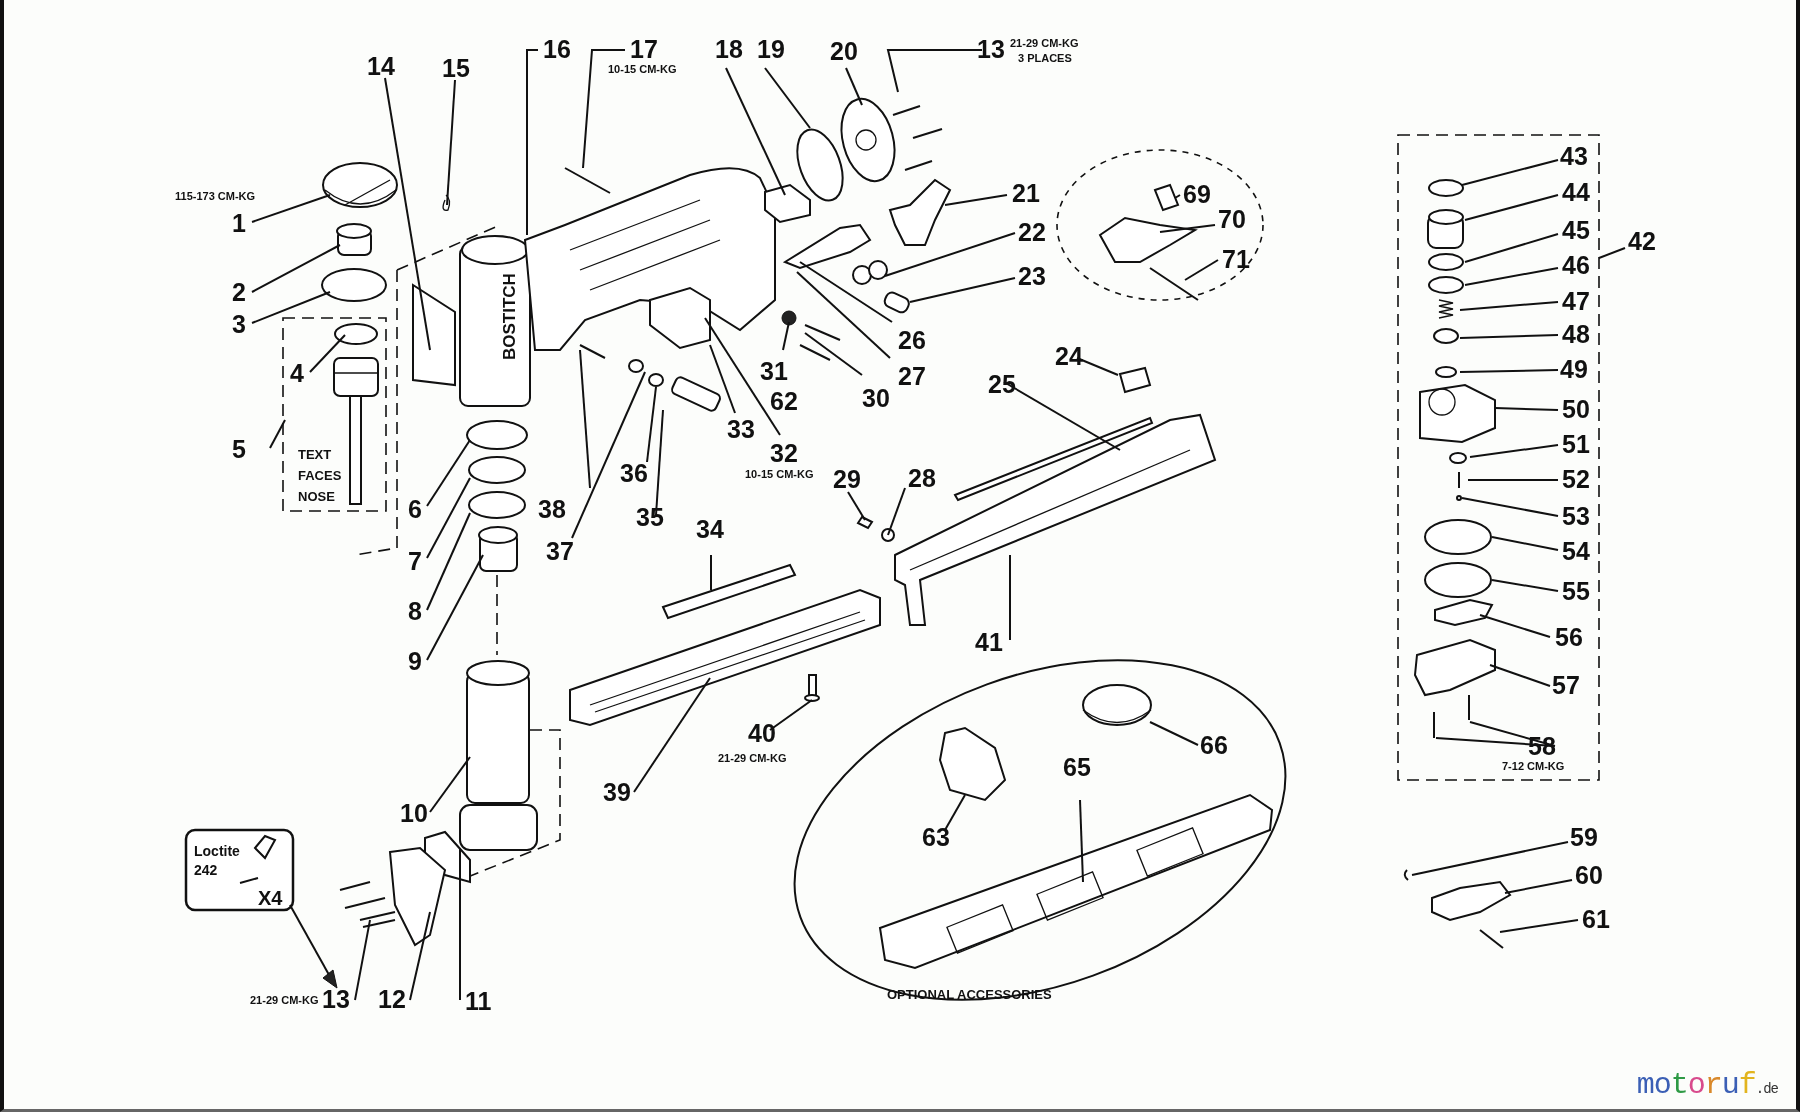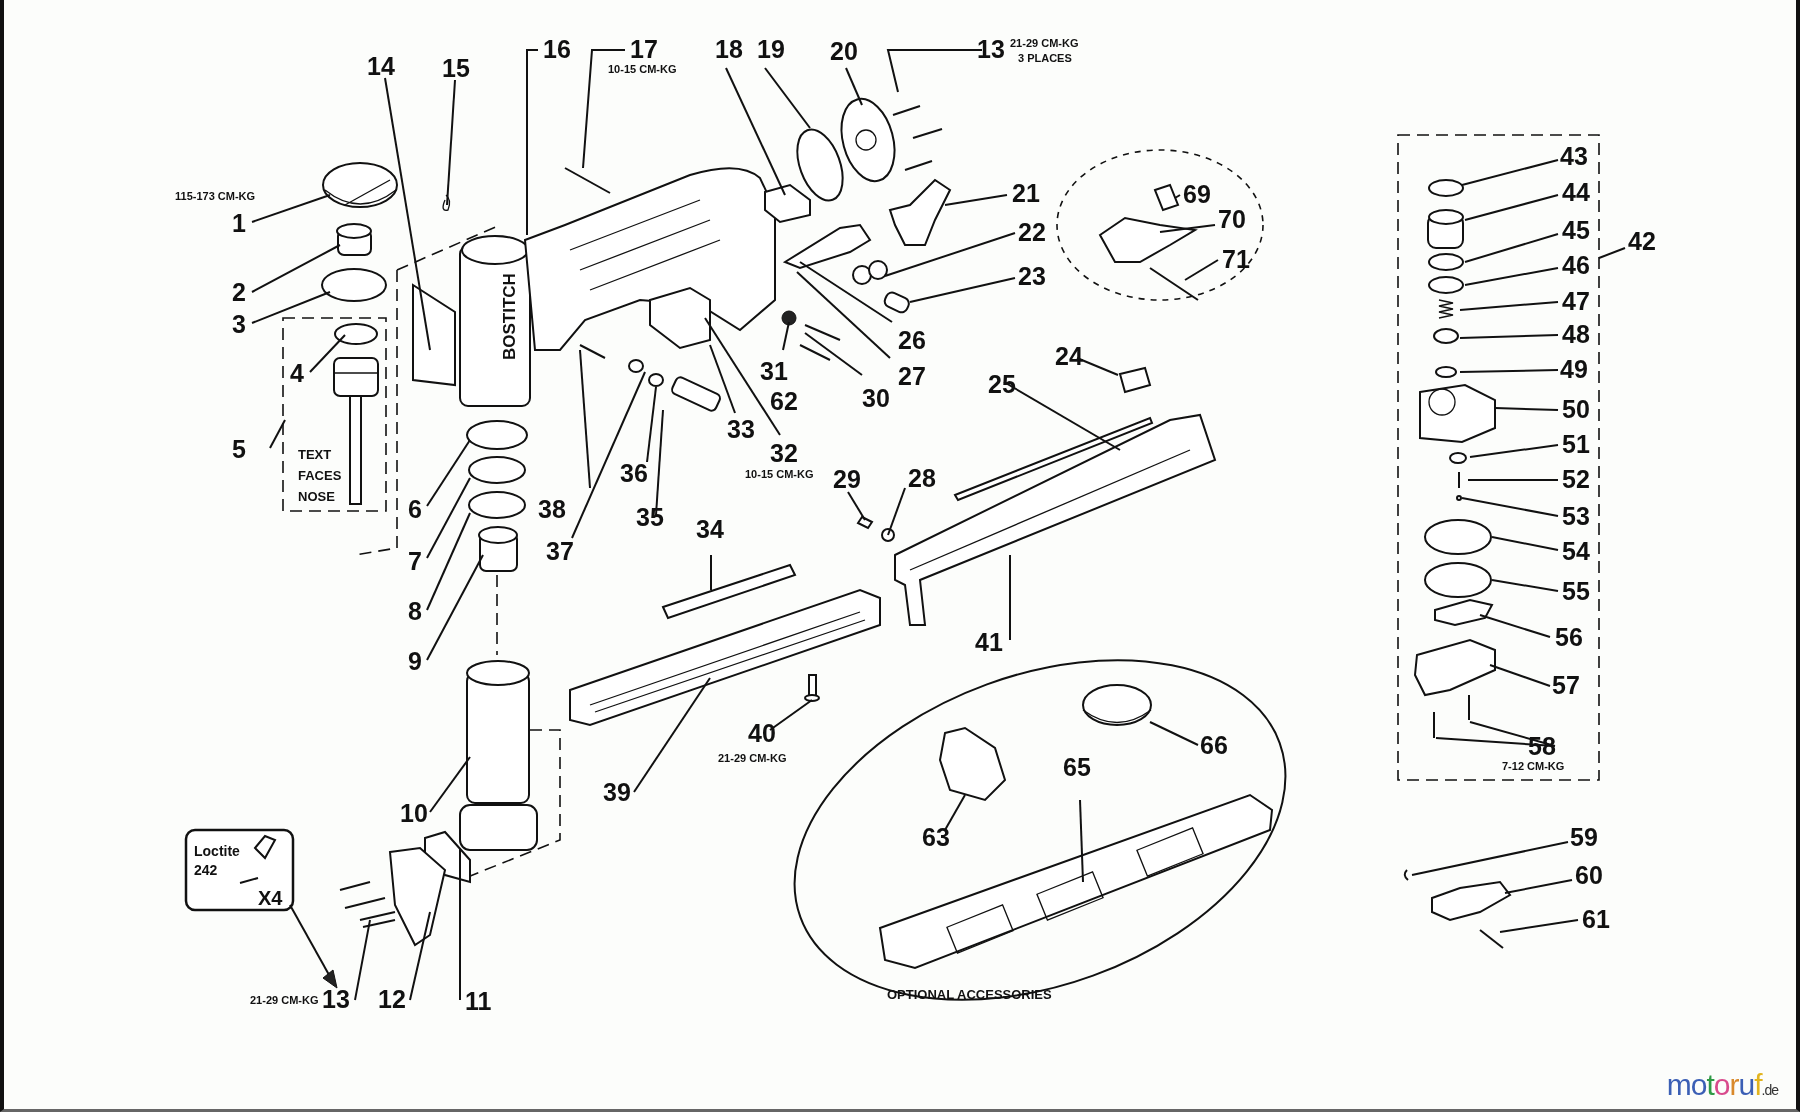--- a/index.html
+++ b/index.html
@@ -7,21 +7,21 @@
   #frame{position:absolute;left:0;top:0;width:1800px;height:1112px;box-sizing:border-box;border-left:4px solid #111;border-right:4px solid #111;border-bottom:3px solid #666;background:#fcfdfb;}
   svg{position:absolute;left:0;top:0;}
   .num{font-family:"Liberation Sans",sans-serif;font-weight:bold;font-size:25px;fill:#111;}
   .torque{font-family:"Liberation Sans",sans-serif;font-weight:bold;font-size:11px;fill:#111;}
   .note{font-family:"Liberation Sans",sans-serif;font-weight:bold;font-size:13px;fill:#111;}
   .ln{stroke:#111;stroke-width:2;fill:none;}
   .part{stroke:#111;stroke-width:2;fill:#fff;}
   .thin{stroke:#111;stroke-width:1.3;fill:none;}
   .dash{stroke:#111;stroke-width:1.6;fill:none;stroke-dasharray:12 7;}
   .dark{fill:#222;stroke:#111;}
-  #watermark{position:absolute;right:22px;bottom:10px;font-family:Liberation Sans, sans-serif;font-size:30px;letter-spacing:-1px;}
+  #watermark{position:absolute;right:22px;bottom:10px;font-family:Liberation Mono, monospace;font-size:30px;letter-spacing:-1px;}
   #watermark span{display:inline-block;}
 </style>
 </head>
 <body>
 
 <div id="frame"></div>
 
 <svg id="dg" width="1800" height="1112" viewBox="0 0 1800 1112">
 
   <g>

